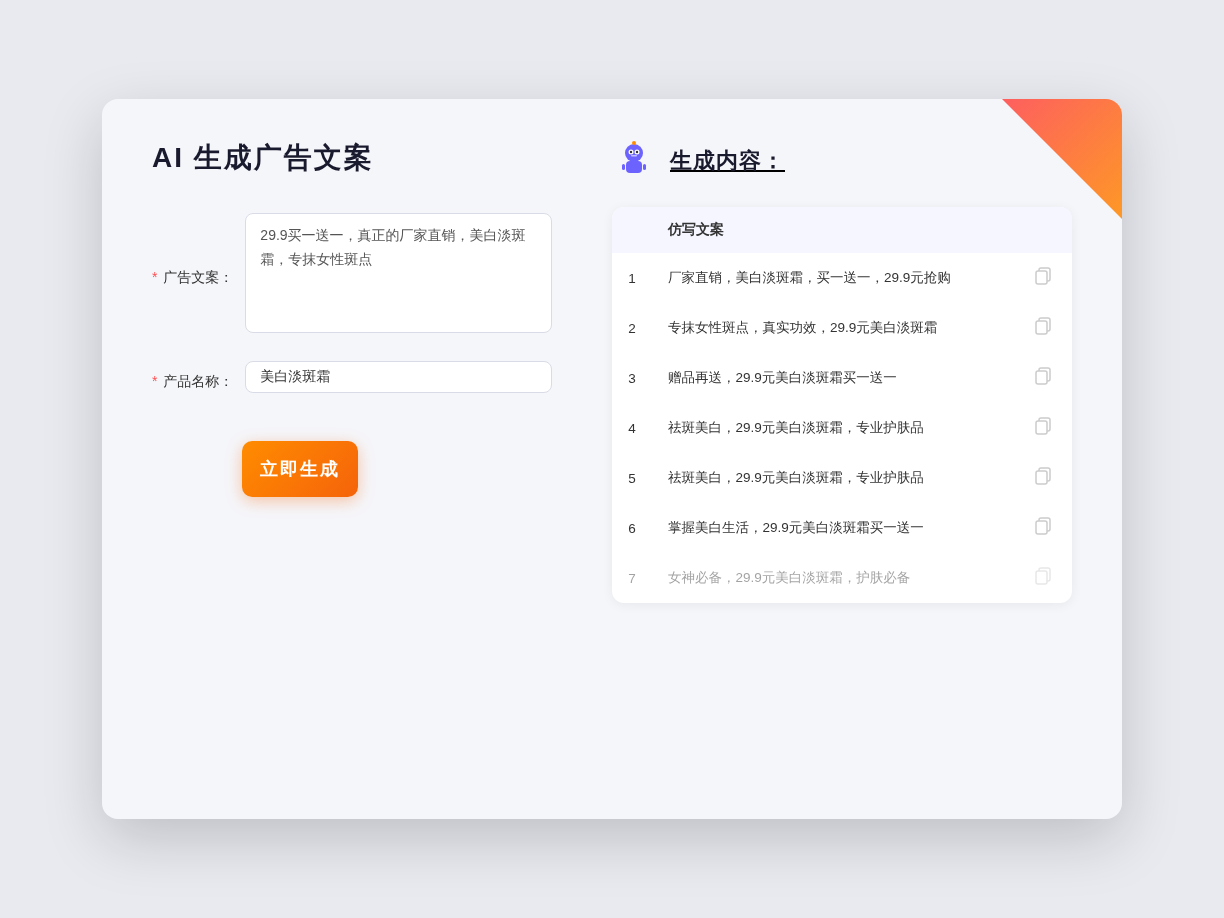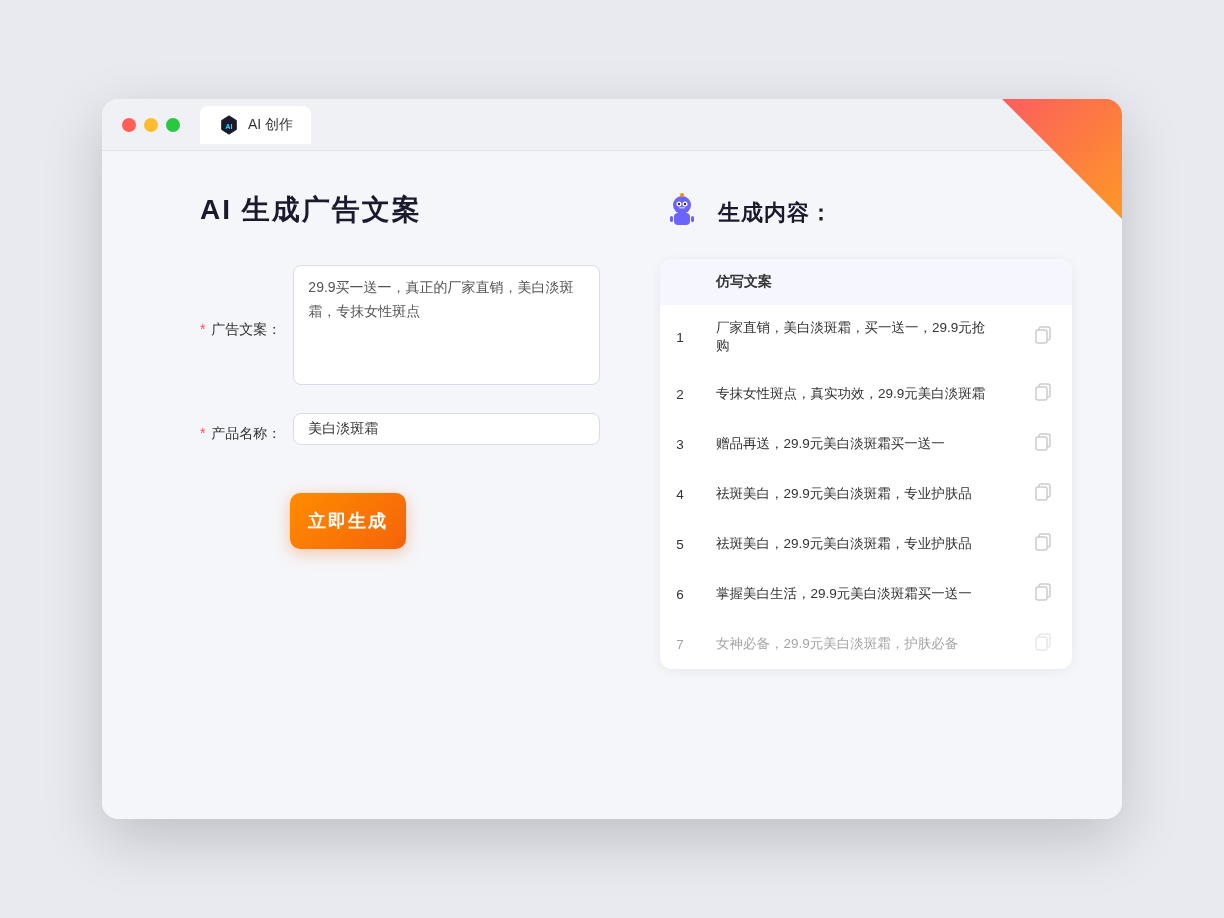--- a/index.html
+++ b/index.html
@@ -58,21 +58,20 @@
     }
     .main-content {
       display: flex;
       padding: 40px 50px;
       gap: 60px;
       min-height: 650px;
     }
     
     .left-panel {
       flex: 0 0 400px;
-      margin-left: 48px;
     }
     .page-title {
       font-size: 28px;
       font-weight: 700;
       color: #1a1a2e;
       margin-bottom: 36px;
       letter-spacing: 2px;
     }
     .form-group {
       display: flex;
@@ -133,20 +132,21 @@
     }
     
     .right-panel {
       flex: 1;
     }
     .right-header {
       display: flex;
       align-items: center;
       gap: 14px;
       margin-bottom: 24px;
+      text-decoration: underline;
     }
     .robot-icon {
       width: 44px;
       height: 44px;
     }
     .right-title {
       font-size: 22px;
       font-weight: 600;
       color: #1a1a2e;
       letter-spacing: 1px;
@@ -205,35 +205,20 @@
       clip-path: polygon(100% 0, 0 0, 100% 100%);
       opacity: 0.85;
     }
   </style>
 </head>
 <body>
 
 <div class="browser-window">
   <div class="corner-deco"></div>
 
-  <div class="titlebar">
-    <div class="traffic-lights">
-      <div class="traffic-light tl-red"></div>
-      <div class="traffic-light tl-yellow"></div>
-      <div class="traffic-light tl-green"></div>
-    </div>
-    <div class="tab">
-
-      <svg class="tab-icon" viewBox="0 0 24 24" fill="none">
-        <polygon points="12,2 20,7 20,17 12,22 4,17 4,7" fill="#1a1a2e" stroke="#1a1a2e" stroke-width="1"></polygon>
-        <text x="12" y="16" text-anchor="middle" font-size="8" font-weight="bold" fill="#00e5ff" font-family="sans-serif">AI</text>
-      </svg>
-      <span>AI 创作</span>
-    </div>
-  </div>
 
   <div class="main-content">
 
     <div class="left-panel">
       <h1 class="page-title">AI 生成广告文案</h1>
 
       
       <div class="form-group">
         <label class="form-label">
           <span class="required">*</span>

